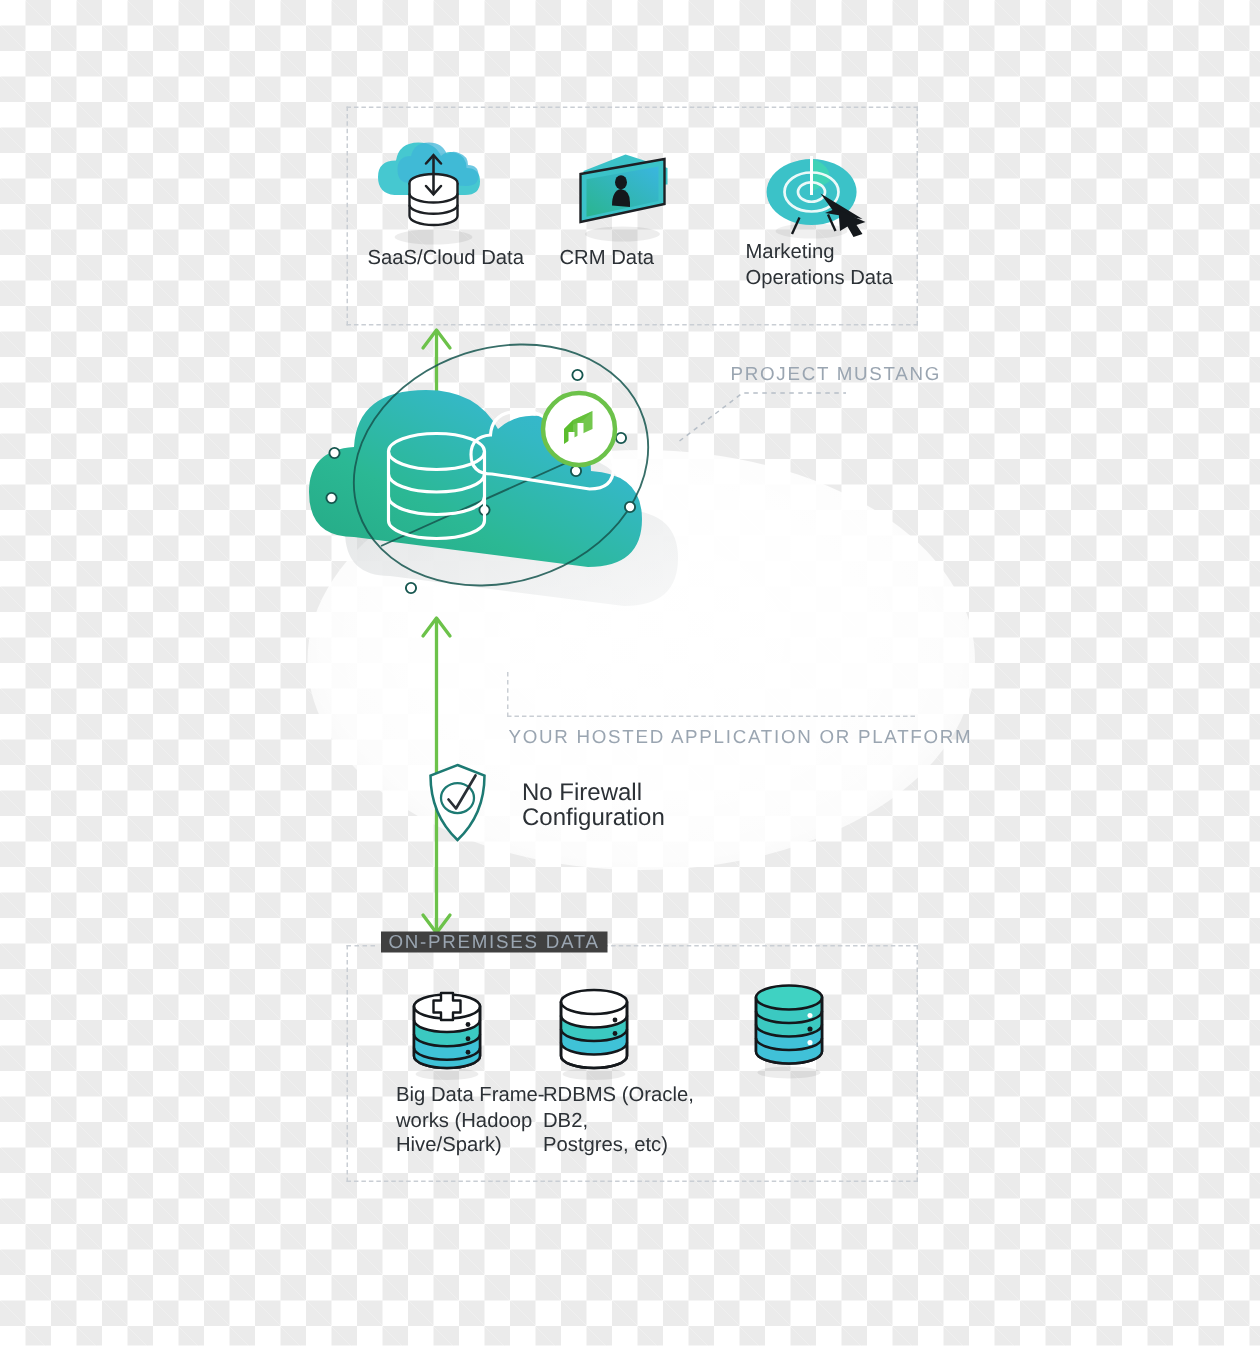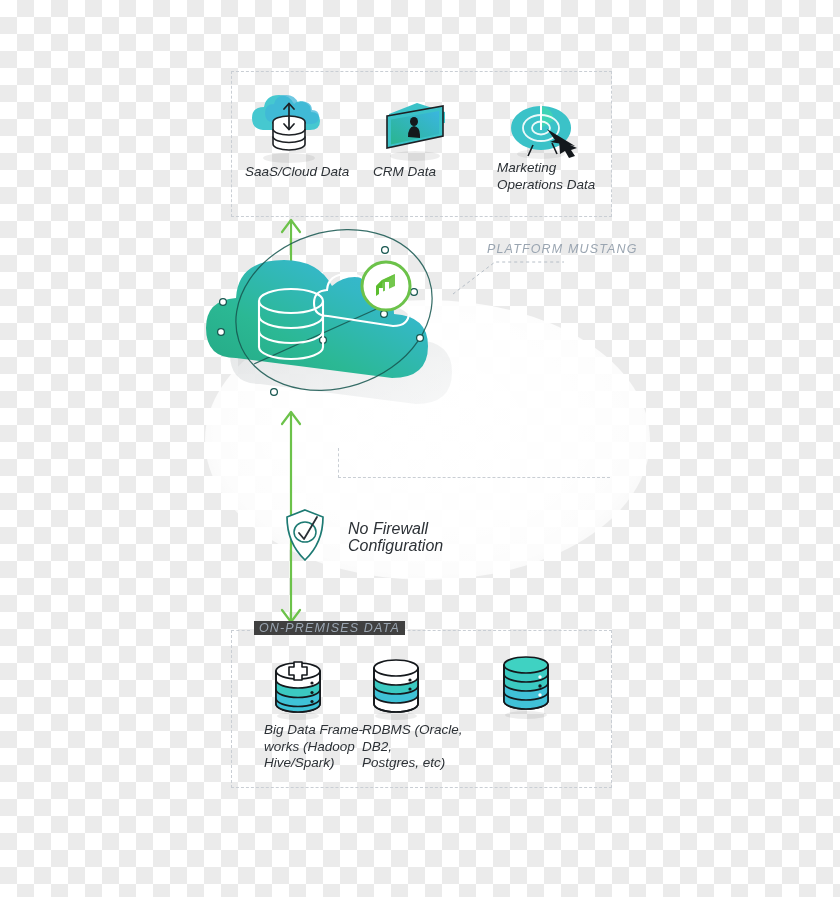--- a/index.html
+++ b/index.html
@@ -15,21 +15,20 @@
       linear-gradient(45deg, #ebebeb 25%, transparent 25%, transparent 75%, #ebebeb 75%),
       linear-gradient(45deg, #ebebeb 25%, transparent 25%, transparent 75%, #ebebeb 75%);
     background-size: 34px 34px;
     background-position: 0 0, 17px 17px;
     overflow: hidden;
   }
   .canvas {
     position: relative;
     width: 840px;
     height: 897px;
-    font-style: italic;
   }
 
   
   .glow {
     position: absolute;
     left: 205px;
     top: 300px;
     width: 445px;
     height: 280px;
     border-radius: 50%;
@@ -335,23 +334,24 @@
       </g>
     </svg>
   </span>
 
   <span class="mustang-leader">
     <svg width="115" height="44" viewBox="0 0 115 44">
       <path d="M2 40 L44 8 L113 8" fill="none" stroke="#b6bec7" stroke-width="1" stroke-dasharray="3,3"></path>
     </svg>
   </span>
 
-  <span class="caps-label" id="label-project-mustang">PLATFORM MUSTANG</span>
+  <span class="caps-label" id="label-project-mustang">PROJECT MUSTANG</span>
 
   <span class="hosted-bracket"></span>
+  <span class="caps-label" id="label-hosted">YOUR HOSTED APPLICATION OR PLATFORM</span>
 
   <span class="arrow-bottom">
     <svg width="28" height="218" viewBox="0 0 28 218">
       <g stroke="#6cc24a" stroke-width="2.2" fill="none" stroke-linecap="round" stroke-linejoin="round">
         <line x1="14" y1="6" x2="14" y2="212"></line>
         <polyline points="5,16 14,4 23,16"></polyline>
         <polyline points="5,202 14,214 23,202"></polyline>
       </g>
     </svg>
   </span>

